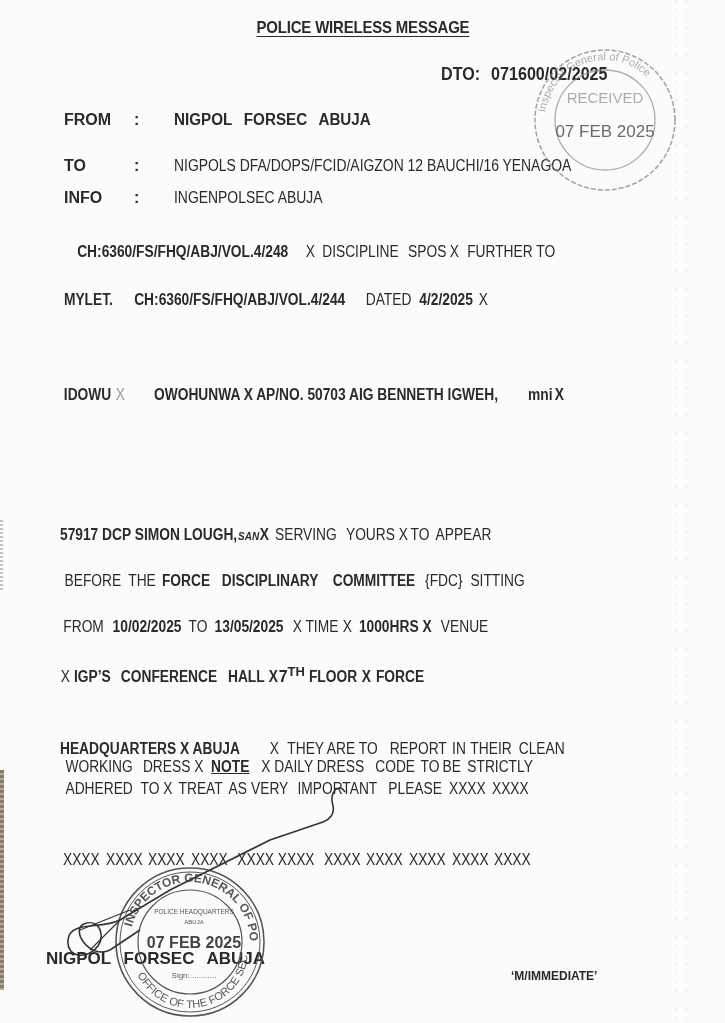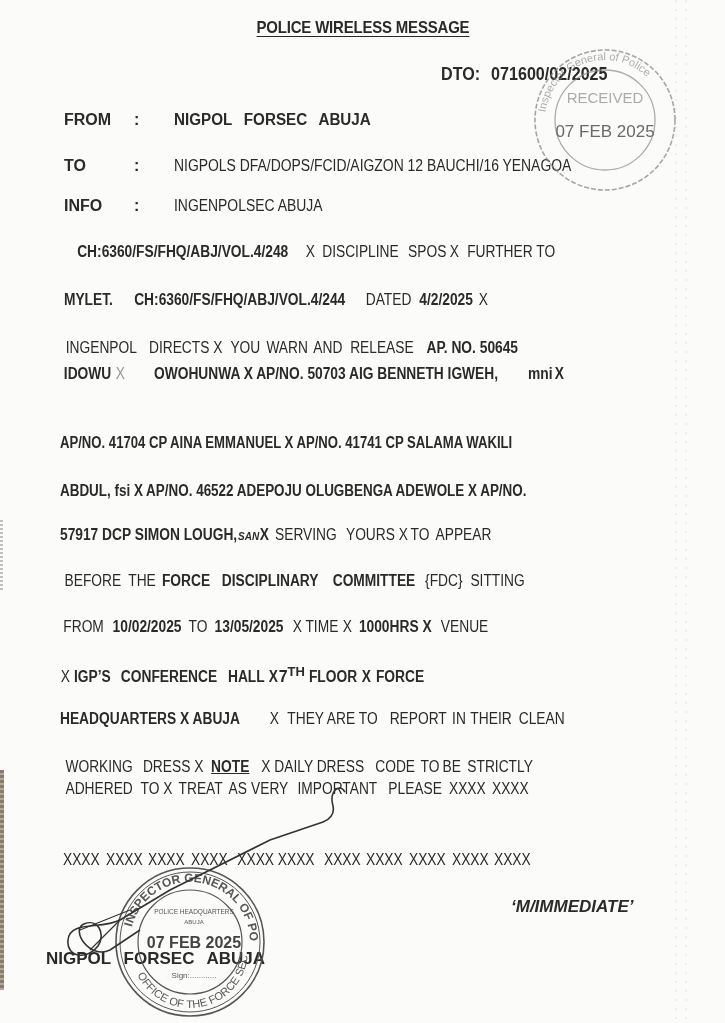--- a/index.html
+++ b/index.html
@@ -58,21 +58,21 @@
   .n { transform: scaleX(.86); transform-origin: center; }
   .sc { font-size: 10px; font-weight: bold; font-style: italic; }
   .u { text-decoration: underline; }
   sup { font-size: 13px; }
 
   .footer-left {
     position: absolute; left: 46px; top: 949px; font-size: 17px; font-weight: bold;
     word-spacing: 8px;
   }
   .footer-right {
-    position: absolute; left: 511px; top: 897px; font-size: 17px; font-weight: bold; font-style: italic;
+    position: absolute; left: 511px; top: 969px; font-size: 12px; font-weight: bold;
   }
 
   .stamp { position: absolute; pointer-events: none; }
   .stamp svg text { font-family: "Liberation Sans", sans-serif; }
 </style>
 </head>
 <body>
 
 <div class="page">
   <div class="edge-left-top"></div>
@@ -90,62 +90,47 @@
   <div class="hdr-row" style="top:111px">
     <span class="k">FROM</span>
     <span class="c">:</span>
     <span class="v bold">NIGPOL  FORSEC  ABUJA</span>
   </div>
   <div class="hdr-row" style="top:157px">
     <span class="k">TO</span>
     <span class="c">:</span>
     <span class="v">NIGPOLS DFA/DOPS/FCID/AIGZON 12 BAUCHI/16 YENAGOA</span>
   </div>
-  <div class="hdr-row" style="top:197px">
+  <div class="hdr-row" style="top:189px">
     <span class="k">INFO</span>
     <span class="c">:</span>
     <span class="v">INGENPOLSEC ABUJA</span>
   </div>
 
   <div class="line" style="top:243px">
     <span class="b n">CH:6360/FS/FHQ/ABJ/VOL.4/248</span>
     <span class="n">X</span>
     <span class="n">DISCIPLINE</span>
     <span class="n">SPOS</span>
     <span class="n">X</span>
     <span class="n">FURTHER TO</span>
   </div>
   <div class="line" style="top:291px">
     <span class="b n">MYLET.</span>
     <span class="b n">CH:6360/FS/FHQ/ABJ/VOL.4/244</span>
     <span class="n">DATED</span>
     <span class="b n">4/2/2025</span>
     <span class="n">X</span>
   </div>
-  <div class="line" style="top:339px">
-    <span class="n">INGENPOL</span>
-    <span class="n">DIRECTS X</span>
-    <span class="n">YOU</span>
-    <span class="n">WARN</span>
-    <span class="n">AND</span>
-    <span class="n">RELEASE</span>
-    <span class="b n">AP. NO. 50645</span>
-  </div>
-  <div class="line" style="top:365px">
+  <div class="line" style="top:386px">
     <span class="b n">IDOWU</span>
     <span class="n" style="color:#999">X</span>
     <span class="b n">OWOHUNWA X AP/NO. 50703 AIG BENNETH IGWEH,</span>
     <span class="b n">mni</span>
     <span class="b n">X</span>
-  </div>
-  <div class="line" style="top:434px">
-    <span class="b n" style="transform:scaleX(.82);transform-origin:left">AP/NO. 41704 CP AINA EMMANUEL X AP/NO. 41741 CP SALAMA WAKILI</span>
-  </div>
-  <div class="line" style="top:482px">
-    <span class="b n" style="transform:scaleX(.84);transform-origin:left">ABDUL, fsi X AP/NO. 46522 ADEPOJU OLUGBENGA ADEWOLE X AP/NO.</span>
   </div>
   <div class="line" style="top:526px">
     <span class="b n" style="transform-origin:left">57917 DCP SIMON LOUGH,</span>
     <span class="sc" style="margin-left:-28px">SAN</span>
     <span class="b n">X</span>
     <span class="n">SERVING</span>
     <span class="n">YOURS</span>
     <span class="n">X</span>
     <span class="n">TO</span>
     <span class="n">APPEAR</span>
@@ -173,21 +158,21 @@
     <span class="n">X</span>
     <span class="b n">IGP’S</span>
     <span class="b n">CONFERENCE</span>
     <span class="b n">HALL</span>
     <span class="b n">X</span>
     <span class="b"><span>7</span><sup>TH</sup></span>
     <span class="b n">FLOOR</span>
     <span class="b n">X</span>
     <span class="b n">FORCE</span>
   </div>
-  <div class="line" style="top:710px">
+  <div class="line" style="top:740px">
     <span class="b n" style="transform-origin:left">HEADQUARTERS X ABUJA</span>
     <span class="n">X</span>
     <span class="n">THEY ARE TO</span>
     <span class="n">REPORT</span>
     <span class="n">IN</span>
     <span class="n">THEIR</span>
     <span class="n">CLEAN</span>
   </div>
   <div class="line" style="top:758px">
     <span class="n">WORKING</span>

